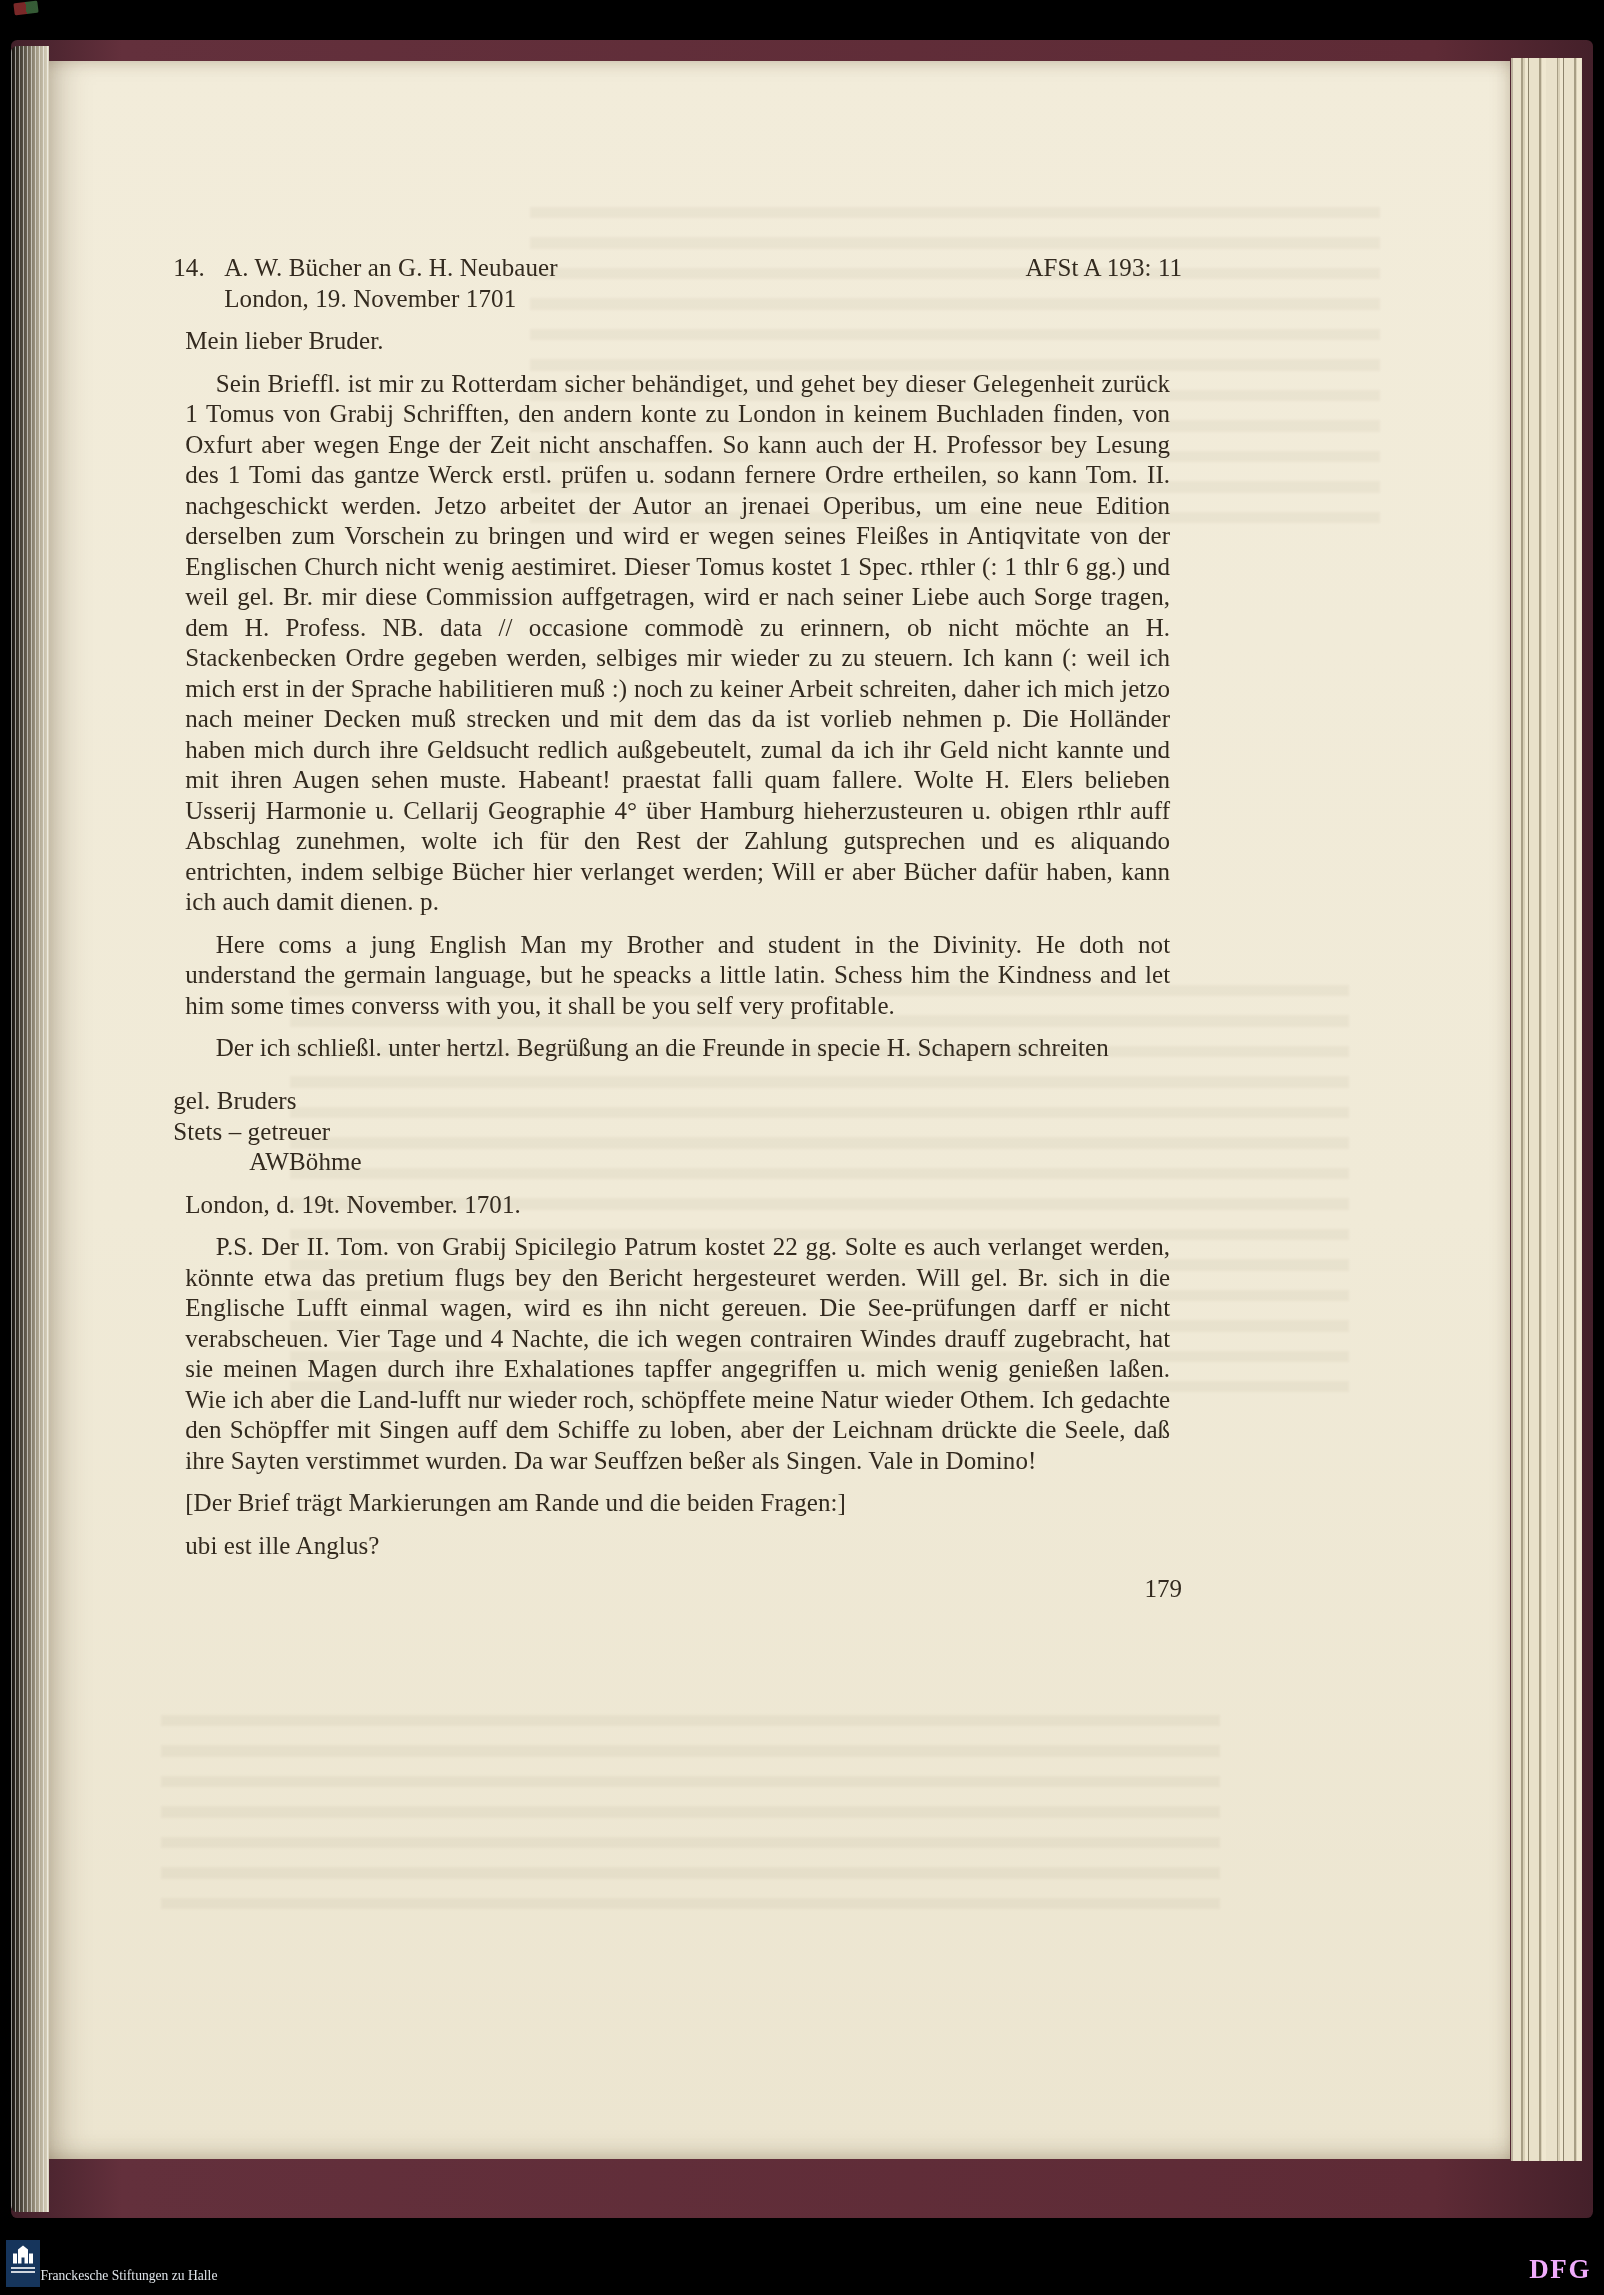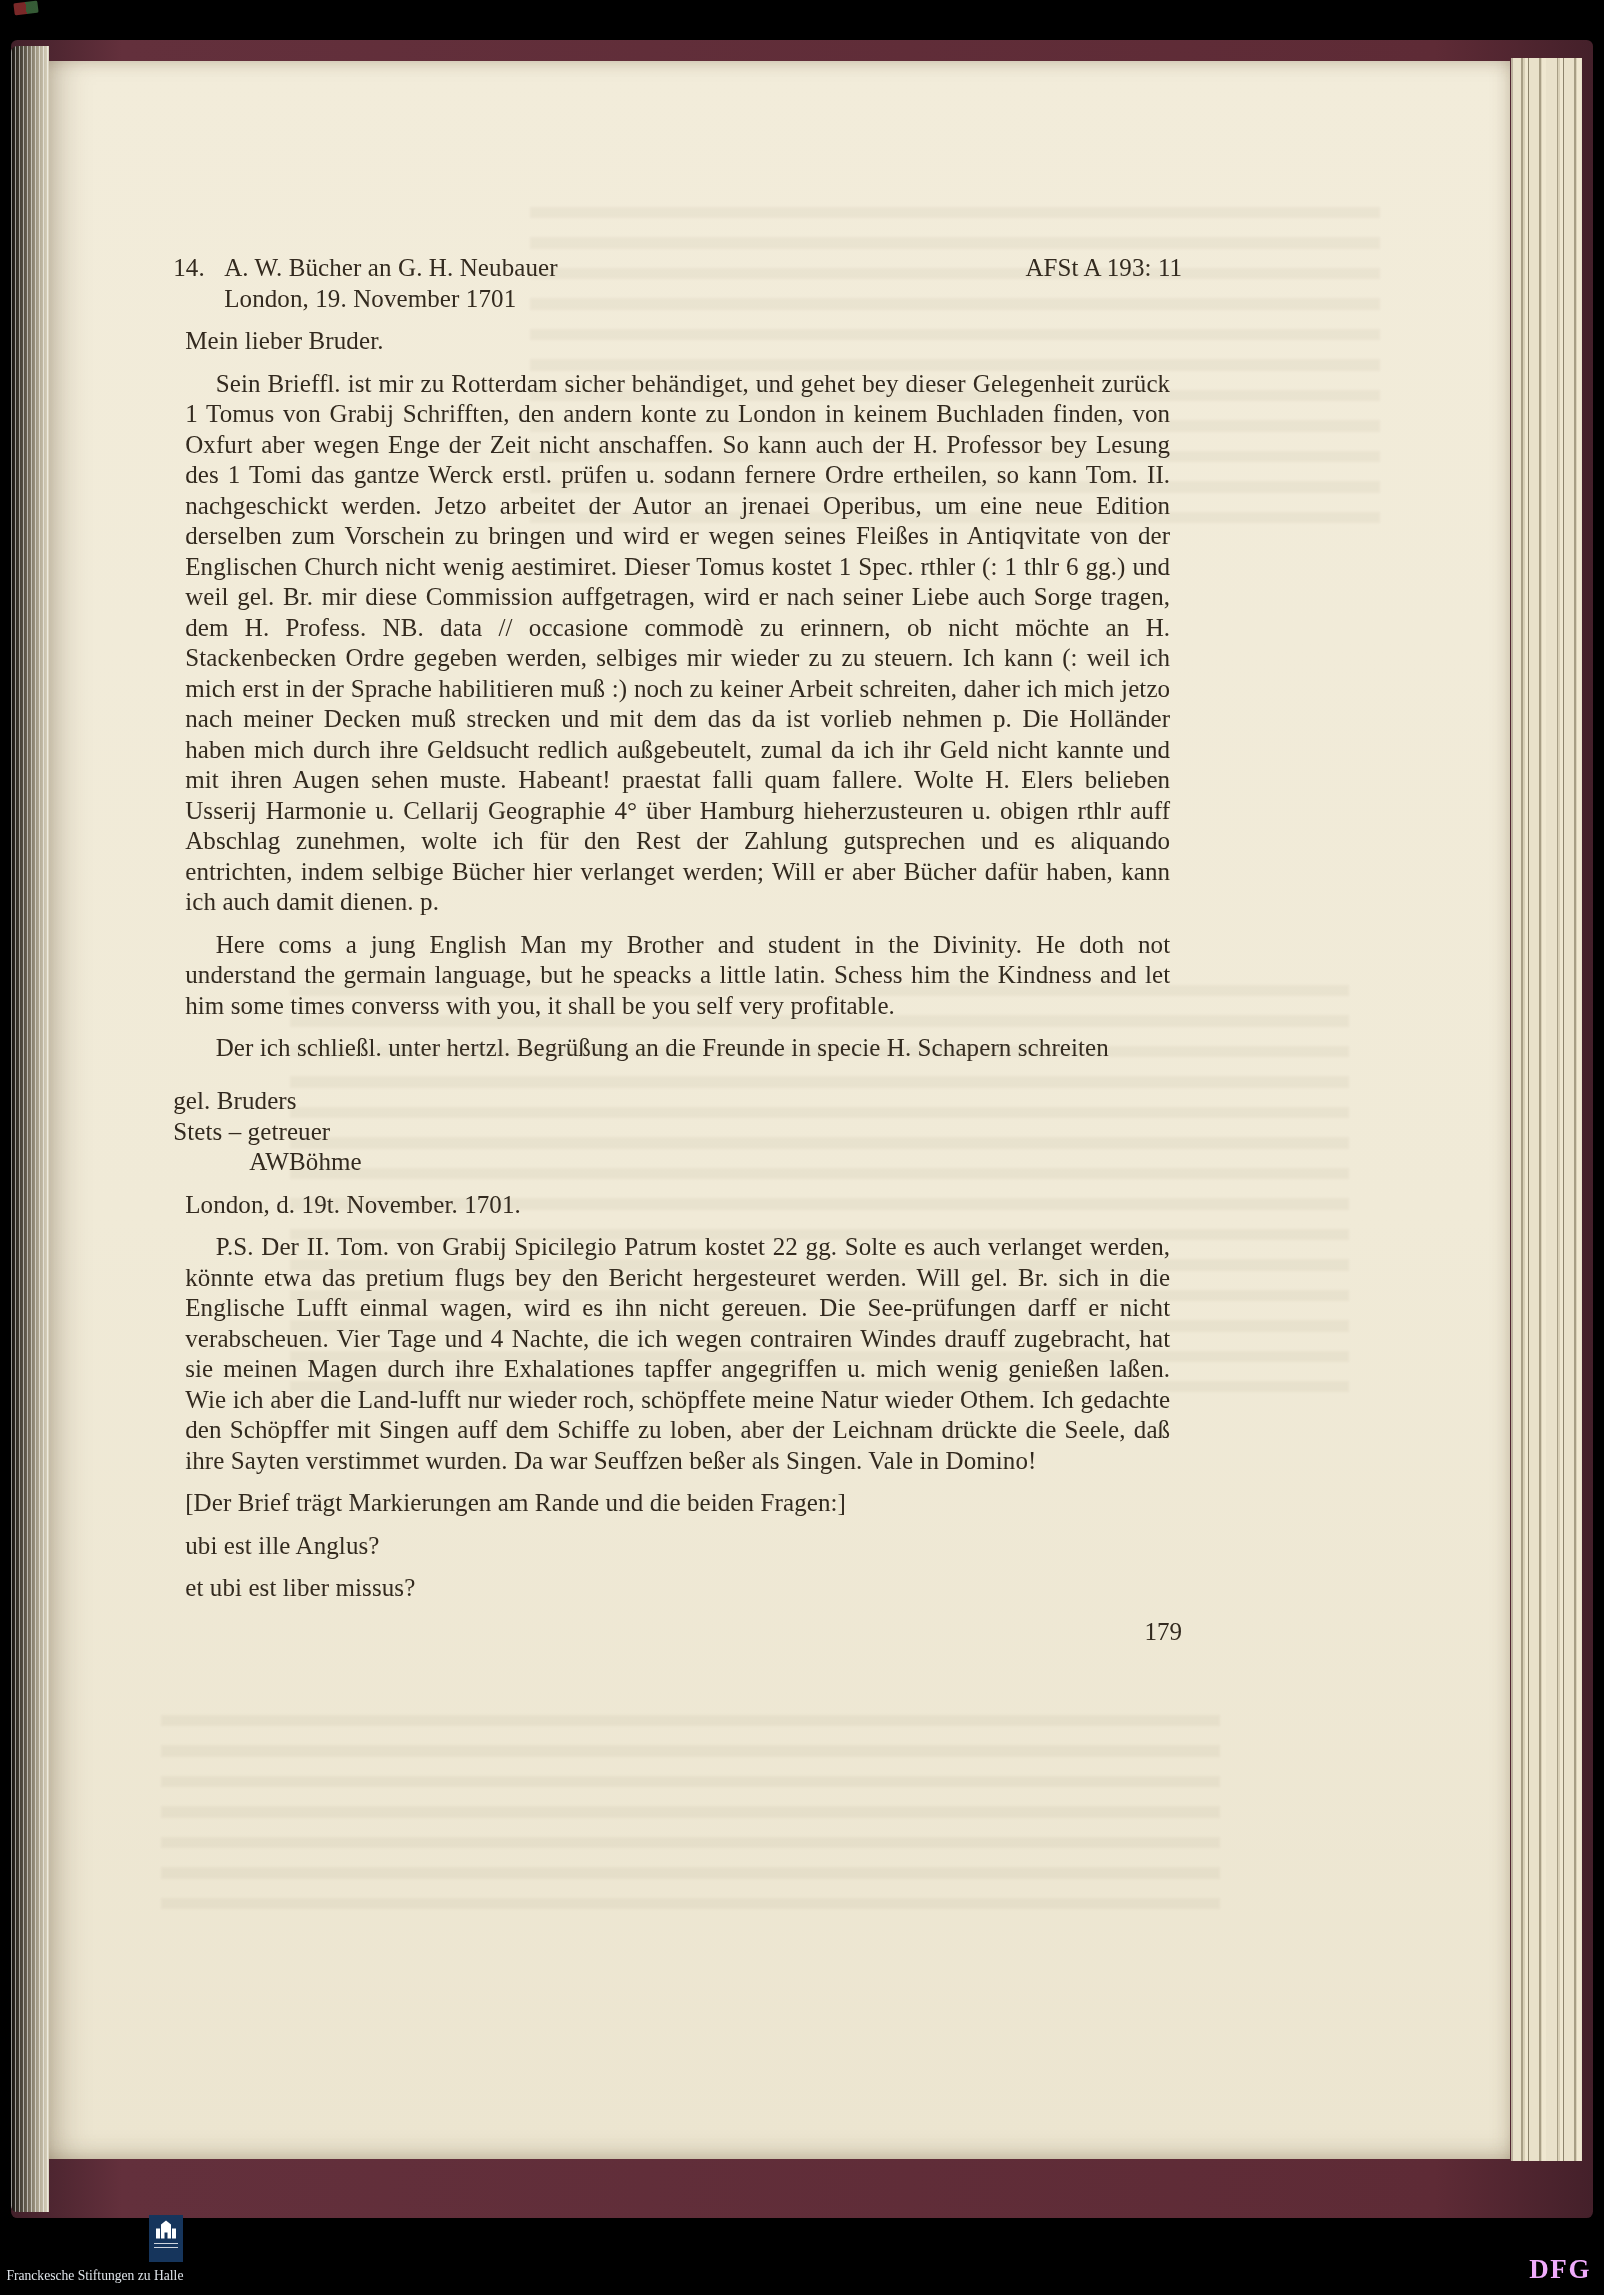--- a/index.html
+++ b/index.html
@@ -72,21 +72,21 @@
   .ps { margin-top:45px; }
   .note { margin-top:43px; }
   .page-number { margin-top:13px; text-align:right; }
 
   
   .footer-bar {
     position:absolute; left:0; top:2218px; width:1604px; height:77px; background:#000;
     display:flex; justify-content:space-between; align-items:flex-end;
     padding:0 13px 8px 6.4px; box-sizing:border-box;
   }
-  .inst-logo { display:flex; align-items:flex-end; gap:6px;flex-direction:column; }
+  .inst-logo { display:flex; align-items:flex-end; gap:0; }
   .inst-icon {
     width:34px; height:47px; background:#16355c;
     display:flex; flex-direction:column; align-items:center;
     padding-top:4px; box-sizing:border-box;
   }
   .cap-bar { width:24px; height:1.6px; background:rgba(255,255,255,.8); margin-top:2.4px; }
   .inst-text {
     color:#dfe4ea; font-size:13.6px; line-height:1.15; padding-bottom:3.2px;
     font-family:"Liberation Serif", serif;
   }
@@ -133,21 +133,20 @@
           <div>Stets – getreuer</div>
           <div class="sig-name">AWBöhme</div>
         </div>
 
         <p class="date-line">London, d. 19t. November. 1701.</p>
 
         <p class="para indent ps">P.S. Der II. Tom. von Grabij Spicilegio Patrum kostet 22 gg. Solte es auch verlanget werden, könnte etwa das pretium flugs bey den Bericht hergesteuret werden. Will gel. Br. sich in die Englische Lufft einmal wagen, wird es ihn nicht gereuen. Die See-prüfungen darff er nicht verabscheuen. Vier Tage und 4 Nachte, die ich wegen contrairen Windes drauff zugebracht, hat sie meinen Magen durch ihre Exhalationes tapffer angegriffen u. mich wenig genießen laßen. Wie ich aber die Land-lufft nur wieder roch, schöpffete meine Natur wieder Othem. Ich gedachte den Schöpffer mit Singen auff dem Schiffe zu loben, aber der Leichnam drückte die Seele, daß ihre Sayten verstimmet wurden. Da war Seuffzen beßer als Singen. Vale in Domino!</p>
 
         <p class="note">[Der Brief trägt Markierungen am Rande und die beiden Fragen:]</p>
         <p class="q">ubi est ille Anglus?</p>
-        <p class="q">et ubi est liber missus?</p>
 
         <div class="page-number">179</div>
       </div>
     </div>
   </div>
 
   <div class="footer-bar">
     <div class="inst-logo">
       <div class="inst-icon">
         <svg viewBox="0 0 24 20" width="24" height="21" aria-hidden="true">

